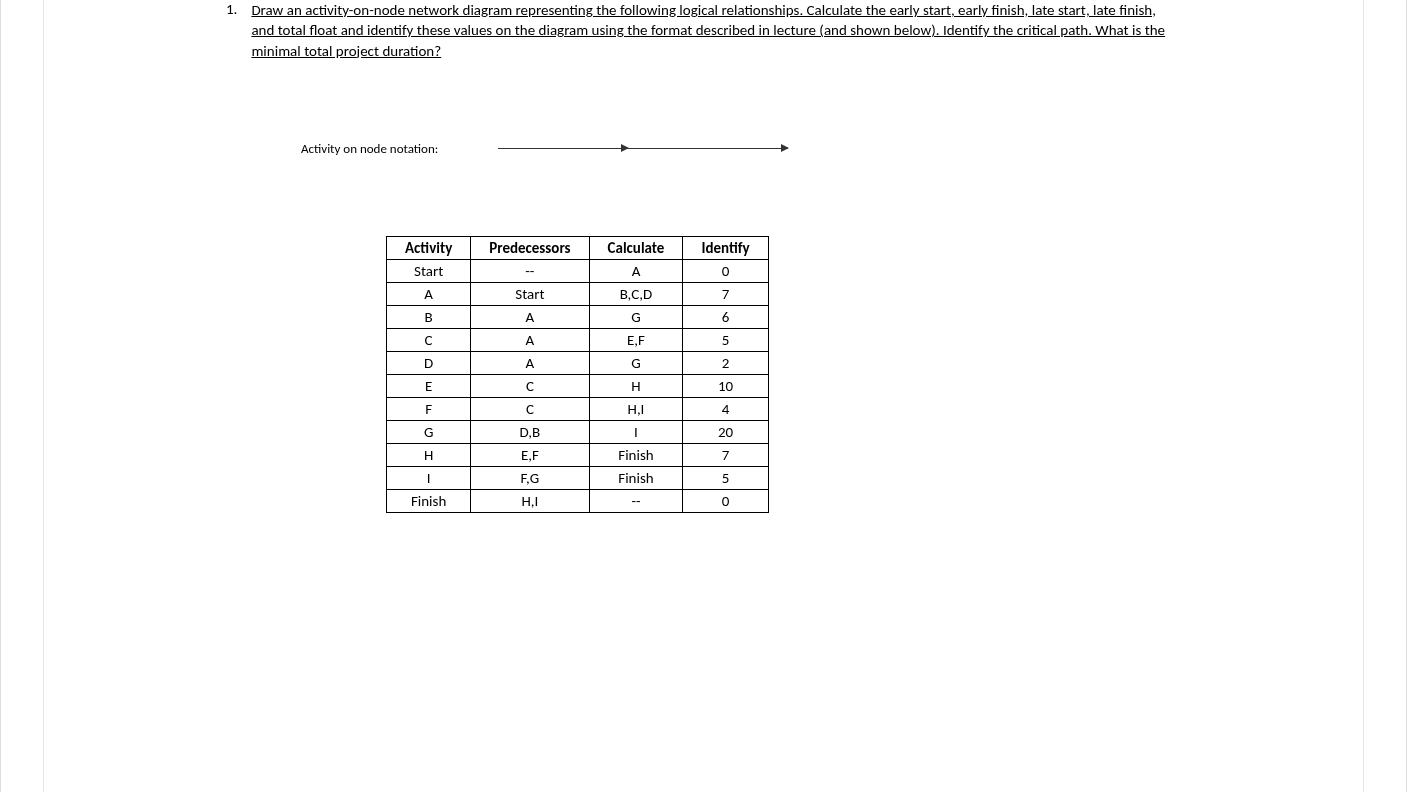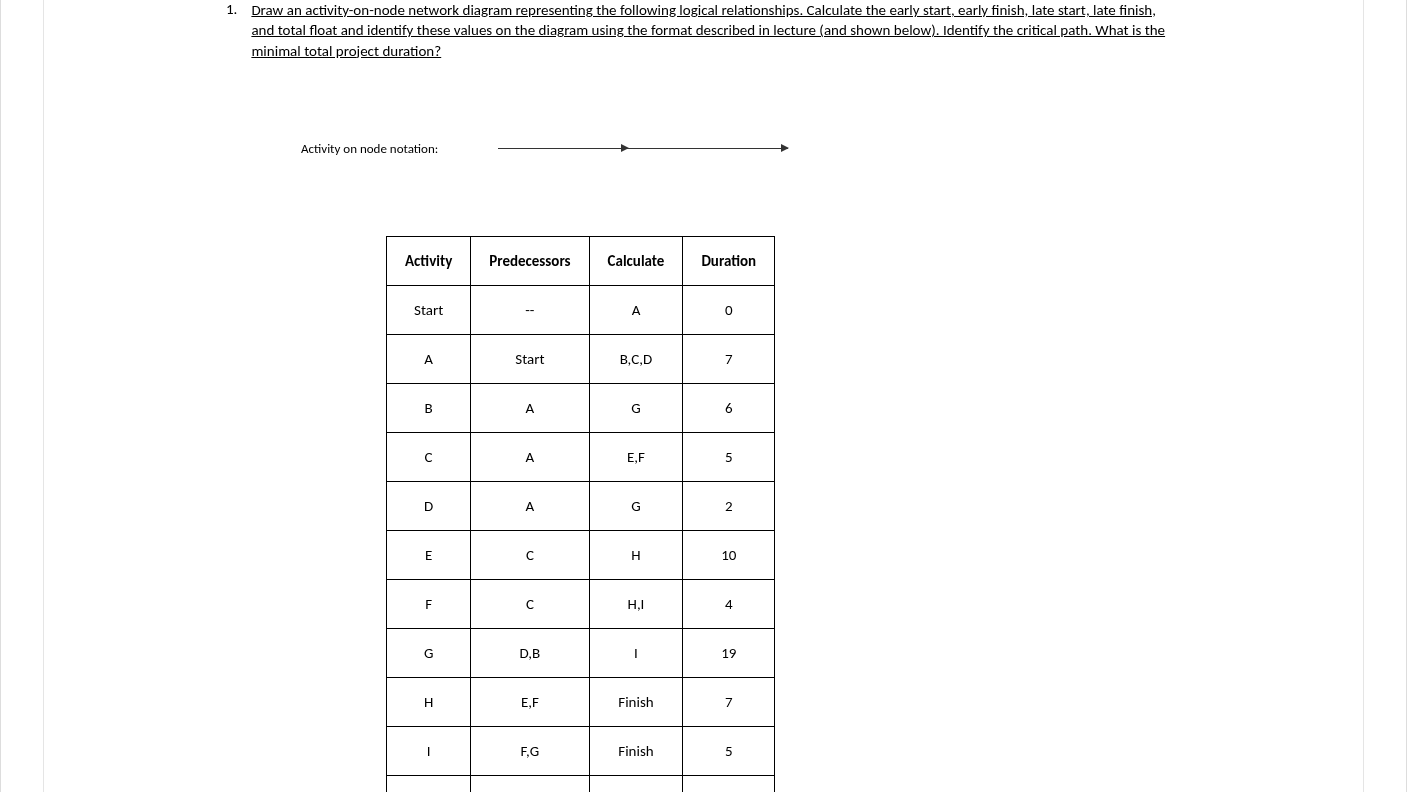--- a/index.html
+++ b/index.html
@@ -84,21 +84,21 @@
   }
   .node .blank { min-width: 34px; }
 
   .data-table {
     border-collapse: collapse;
     margin-left: 160px;
     font-size: 15px;
   }
   .data-table th, .data-table td {
     border: 1px solid #000;
-    padding: 15px 18px;
+    padding: 2px 18px;
     text-align: center;
     font-weight: normal;
   }
   .data-table th {
     font-weight: bold;
   }
 </style>
 </head>
 <body>
 
@@ -125,21 +125,21 @@
         </div>
       </div>
     </div>
 
     <table class="data-table">
       <thead>
         <tr>
           <th>Activity</th>
           <th>Predecessors</th>
           <th>Calculate</th>
-          <th>Duration</th>
+          <th>Identify</th>
         </tr>
       </thead>
       <tbody>
         <tr>
             <td>Start</td>
             <td>--</td>
             <td>A</td>
             <td>0</td>
           </tr>
         <tr>
@@ -175,21 +175,21 @@
         <tr>
             <td>F</td>
             <td>C</td>
             <td>H,I</td>
             <td>4</td>
           </tr>
         <tr>
             <td>G</td>
             <td>D,B</td>
             <td>I</td>
-            <td>19</td>
+            <td>20</td>
           </tr>
         <tr>
             <td>H</td>
             <td>E,F</td>
             <td>Finish</td>
             <td>7</td>
           </tr>
         <tr>
             <td>I</td>
             <td>F,G</td>

